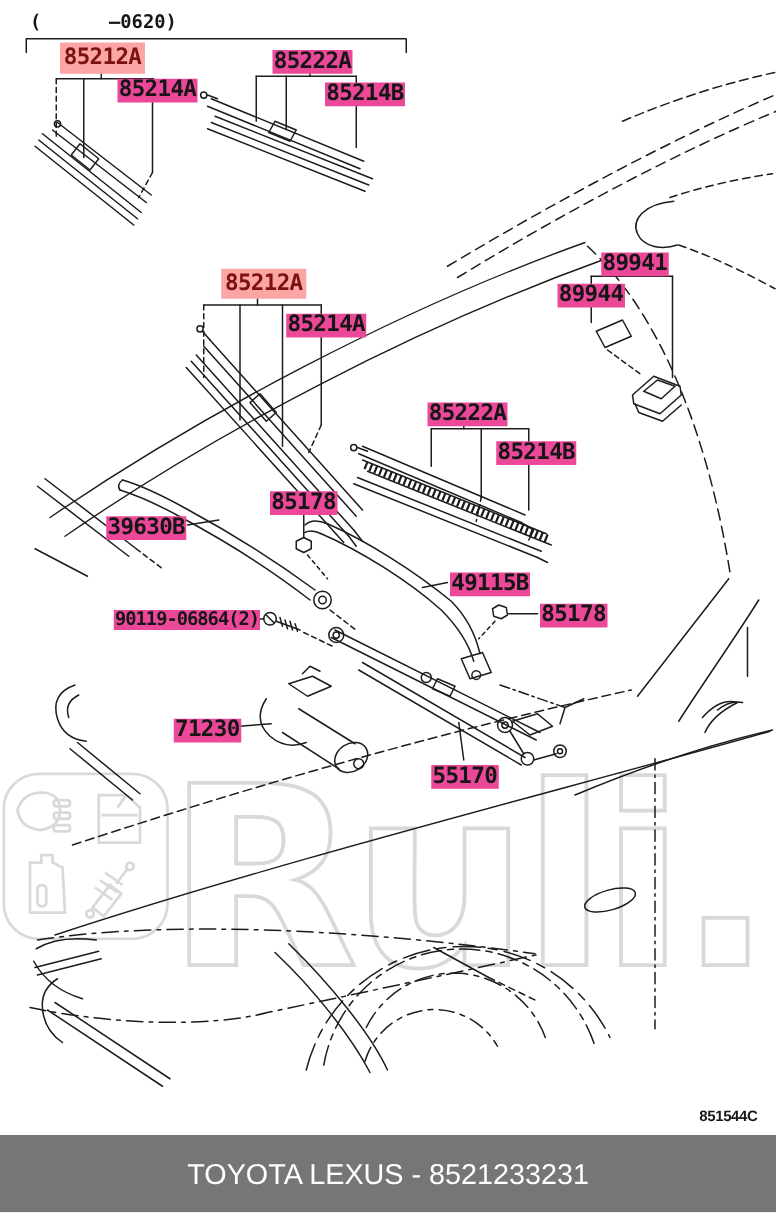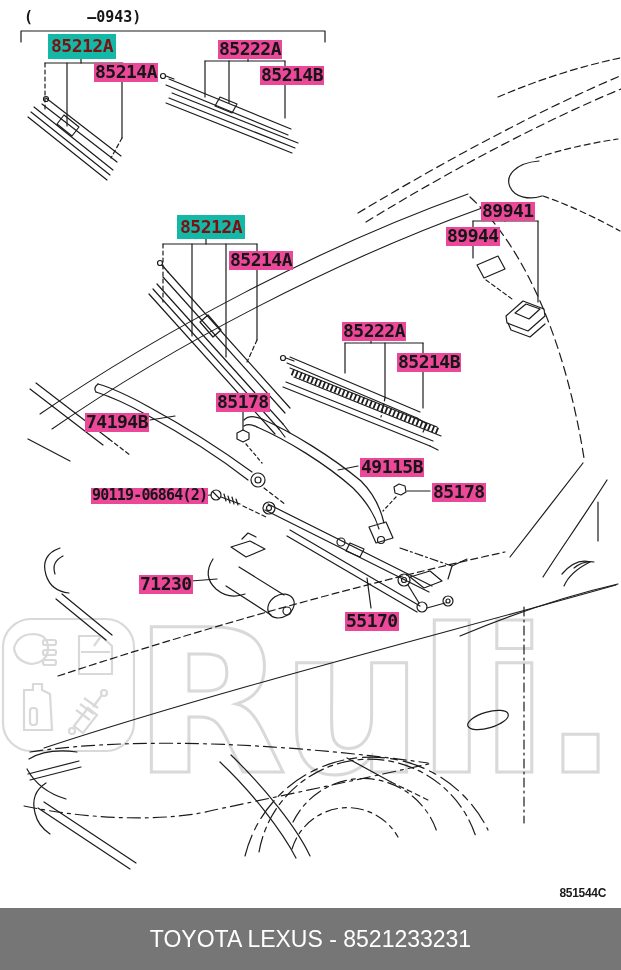--- a/index.html
+++ b/index.html
@@ -1,21 +1,21 @@
 <!DOCTYPE html>
 <html><head>
 <meta charset="utf-8">
 <style>
   html,body{margin:0;padding:0;background:#fff;}
   #stage{position:relative;width:621px;height:970px;overflow:hidden;background:#fff;
          font-family:"DejaVu Sans Mono",monospace;}
   svg{position:absolute;left:0;top:0;}
   .plabel{position:absolute;font:700 18px "DejaVu Sans Mono",monospace;color:#161616;
           background:#ec4899;line-height:1.05;padding:0 1px;white-space:pre;letter-spacing:-0.5px;}
-  .plabel.hl{background:#14b8a6;color:#7c1111;text-align:center;padding:0;line-height:24px;}
+  .plabel.hl{background:#fca5a5;color:#7c1111;text-align:center;padding:0;line-height:24px;}
   .plabel.small{font-size:15px;letter-spacing:-0.8px;margin-left:20px;}
   #header-note{position:absolute;left:24px;top:8px;font:700 15px "DejaVu Sans Mono",monospace;
                color:#161616;white-space:pre;background:#fff;}
   #diagram-code{position:absolute;right:15px;top:886px;font:700 12px "Liberation Sans",sans-serif;
                 color:#1a1a1a;letter-spacing:-0.3px;}
   #footer-bar{position:absolute;left:0;top:908px;width:621px;height:62px;background:#767676;
               display:flex;align-items:center;justify-content:center;gap:36px;
               color:#ffffff;font:400 23px "Liberation Sans",sans-serif;text-align:center;}
 </style>
 </head>
@@ -259,38 +259,38 @@
         <path d="M 293,822 A 78 78 0 0 1 437,832" stroke-dasharray="14 5 4 5"></path>
         <path d="M 292,849 A 58 58 0 0 1 398,837" stroke-dasharray="12 5 4 5"></path>
         <path d="M 347,758 L 391,782"></path>
         <path d="M 391,782 L 430,801" stroke-dasharray="5 4"></path>
         <ellipse cx="488" cy="720" rx="21" ry="8" transform="rotate(-16 488 720)"></ellipse>
       </g>
 
     </g>
   </svg>
 
-  <div id="header-note">(      —0943)</div>
+  <div id="header-note">(      —0620)</div>
 
   <div class="plabel hl" style="left:48px;top:34px;width:68px;height:25px;">85212A</div>
   <div class="plabel" style="left:218px;top:40px;">85222A</div>
   <div class="plabel" style="left:94px;top:63px;">85214A</div>
   <div class="plabel" style="left:260px;top:66px;">85214B</div>
 
   <div class="plabel hl" style="left:177px;top:215px;width:68px;height:24px;">85212A</div>
   <div class="plabel" style="left:229px;top:251px;">85214A</div>
 
   <div class="plabel" style="left:481px;top:202px;">89941</div>
   <div class="plabel" style="left:446px;top:227px;">89944</div>
 
   <div class="plabel" style="left:342px;top:322px;">85222A</div>
   <div class="plabel" style="left:397px;top:353px;">85214B</div>
 
   <div class="plabel" style="left:216px;top:393px;">85178</div>
-  <div class="plabel" style="left:85px;top:413px;">74194B</div>
+  <div class="plabel" style="left:85px;top:413px;">39630B</div>
   <div class="plabel" style="left:360px;top:458px;">49115B</div>
   <div class="plabel" style="left:432px;top:483px;">85178</div>
   <div class="plabel small" style="left:71px;top:488px;">90119-06864(2)</div>
   <div class="plabel" style="left:139px;top:575px;">71230</div>
   <div class="plabel" style="left:345px;top:612px;">55170</div>
 
   <div id="diagram-code">851544C</div>
 
   <div id="footer-bar">
     <span>TOYOTA LEXUS - 8521233231</span>

